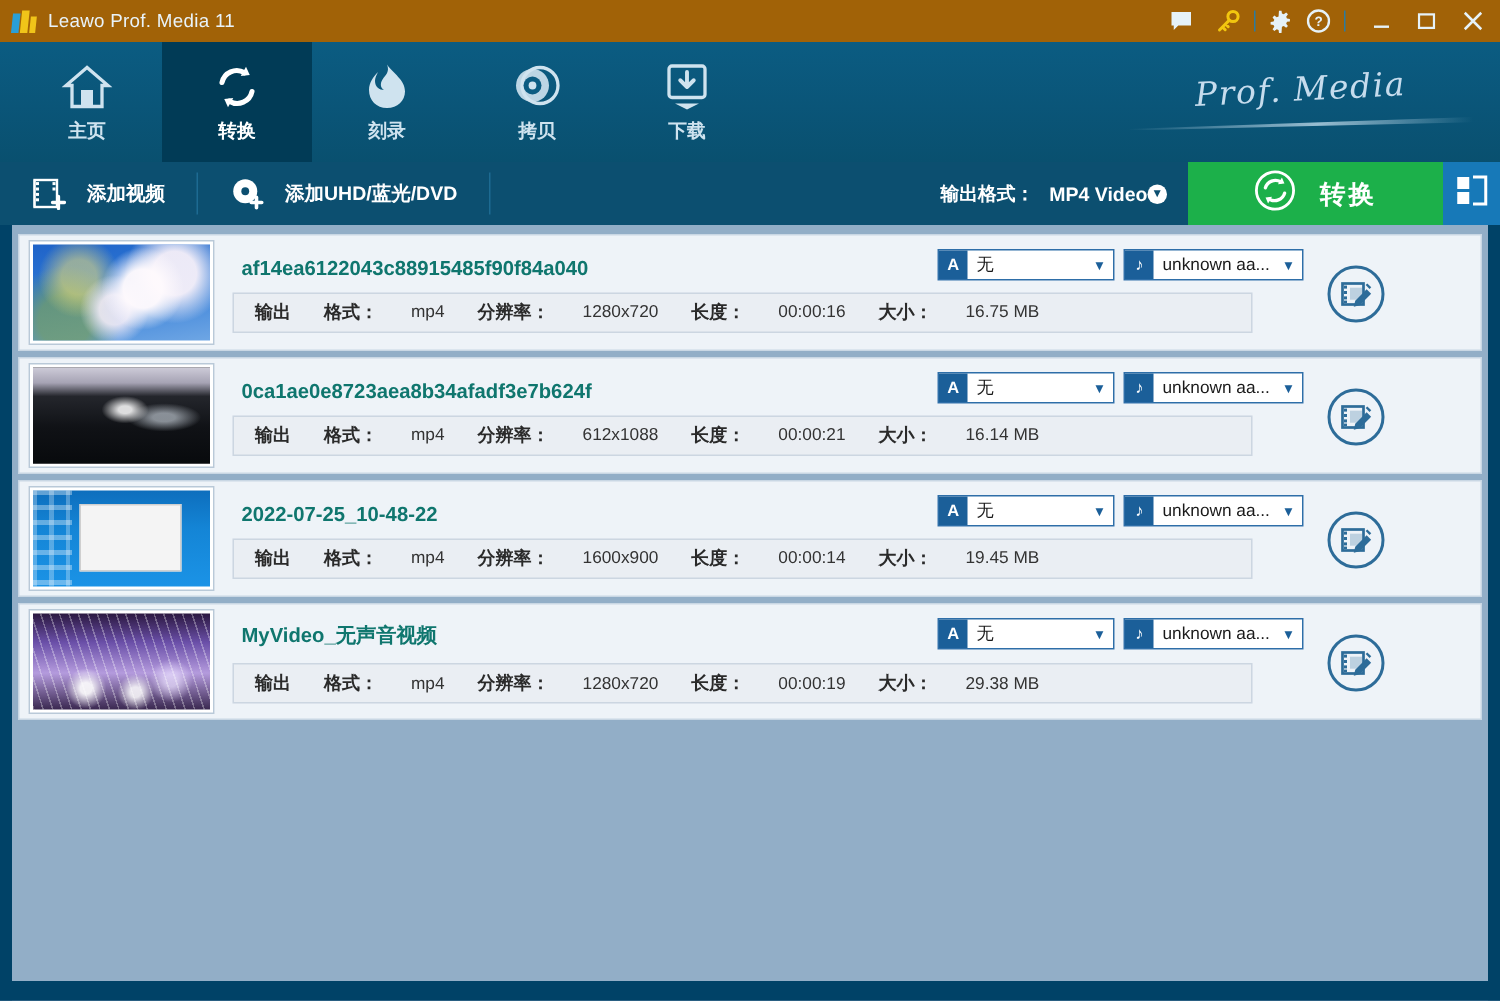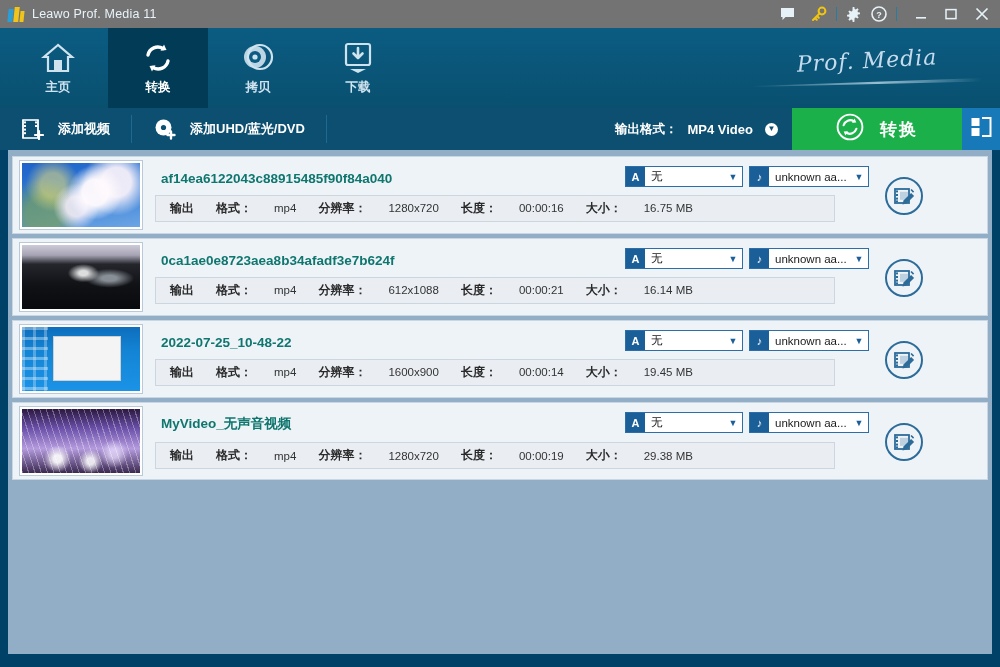--- a/index.html
+++ b/index.html
@@ -12,21 +12,21 @@
   #app {
     width: 1000px; height: 667px;
     position: relative;
     background: #004267;
     display: flex; flex-direction: column;
   }
 
   
   .titlebar {
     height: 28px; flex: 0 0 28px;
-    background: #737373;
+    background: #a16207;
     display: flex; align-items: center;
     padding: 0 4px 0 8px;
     position: relative;
   }
   .titlebar-left { display: flex; align-items: center; gap: 8px; }
   .applogo { width: 16px; height: 16px; position: relative; }
   .applogo i { position: absolute; bottom: 0; display: block; }
   .applogo .b1 { left: 0; width: 5px; height: 13px; background: #2a9fd6; transform: skewX(-6deg); }
   .applogo .b2 { left: 6px; width: 5px; height: 15px; background: #f0c419; transform: skewX(-6deg); }
   .applogo .b3 { left: 12px; width: 4px; height: 11px; background: #f0c419; transform: skewX(-6deg); }
@@ -101,21 +101,21 @@
     width: 1px; height: 28px; background: #1d6b92;
   }
   .tool .tl { font-size: 13px; font-weight: bold; }
   .tool svg { display: block; }
 
   .outfmt {
     margin-left: auto; display: flex; align-items: center; gap: 10px;
     padding-right: 14px; color: #ffffff;
   }
   .outfmt .lab { font-size: 12.5px; font-weight: bold; }
-  .outfmt .val { font-size: 13px; font-weight: bold; display: flex; align-items: center; gap: 12px; }
+  .outfmt .val { font-size: 13px; font-weight: bold; display: flex; align-items: center; gap: 0; }
   .caret-circle {
     width: 13px; height: 13px; border-radius: 50%;
     background: #ffffff; color: #0c4f70;
     display: flex; align-items: center; justify-content: center;
     font-size: 8px; line-height: 1;
   }
   .convert-btn {
     width: 170px; height: 42px; background: #1cb04a;
     display: flex; align-items: center; justify-content: center; gap: 16px;
     color: #ffffff;
@@ -317,20 +317,28 @@
     <div class="navitem active">
       <span class="ic">
         <svg width="32" height="32" viewBox="0 0 32 32" fill="none">
             <path d="M6 13a10 10 0 0115-6.5" stroke="currentColor" stroke-width="3.4" stroke-linecap="round"></path>
             <path d="M22 2.5l2.5 5.5-6 .7z" fill="currentColor"></path>
             <path d="M26 19a10 10 0 01-15 6.5" stroke="currentColor" stroke-width="3.4" stroke-linecap="round"></path>
             <path d="M10 29.5l-2.5-5.5 6-.7z" fill="currentColor"></path>
           </svg>
       </span>
       <span class="lbl">转换</span>
+    </div>
+    <div class="navitem">
+      <span class="ic">
+        <svg width="30" height="32" viewBox="0 0 30 32" fill="currentColor">
+            <path d="M15 1c2 5-1 7-3 10s-1 6 1 7c-3 0-6-2-6-6 0-2 1-4 2-6-3 3-6 7-6 12 0 7 5 12 12 12s12-5 12-11c0-8-8-12-12-18z"></path>
+          </svg>
+      </span>
+      <span class="lbl">刻录</span>
     </div>
     <div class="navitem">
       <span class="ic">
         <svg width="32" height="32" viewBox="0 0 32 32" fill="none">
             <circle cx="18" cy="15" r="12" stroke="currentColor" stroke-width="2.2"></circle>
             <circle cx="13" cy="15" r="11" fill="currentColor" opacity=".9"></circle>
             <circle cx="13" cy="15" r="6" fill="#0b5c82"></circle>
             <circle cx="13" cy="15" r="2.6" fill="currentColor"></circle>
           </svg>
       </span>

